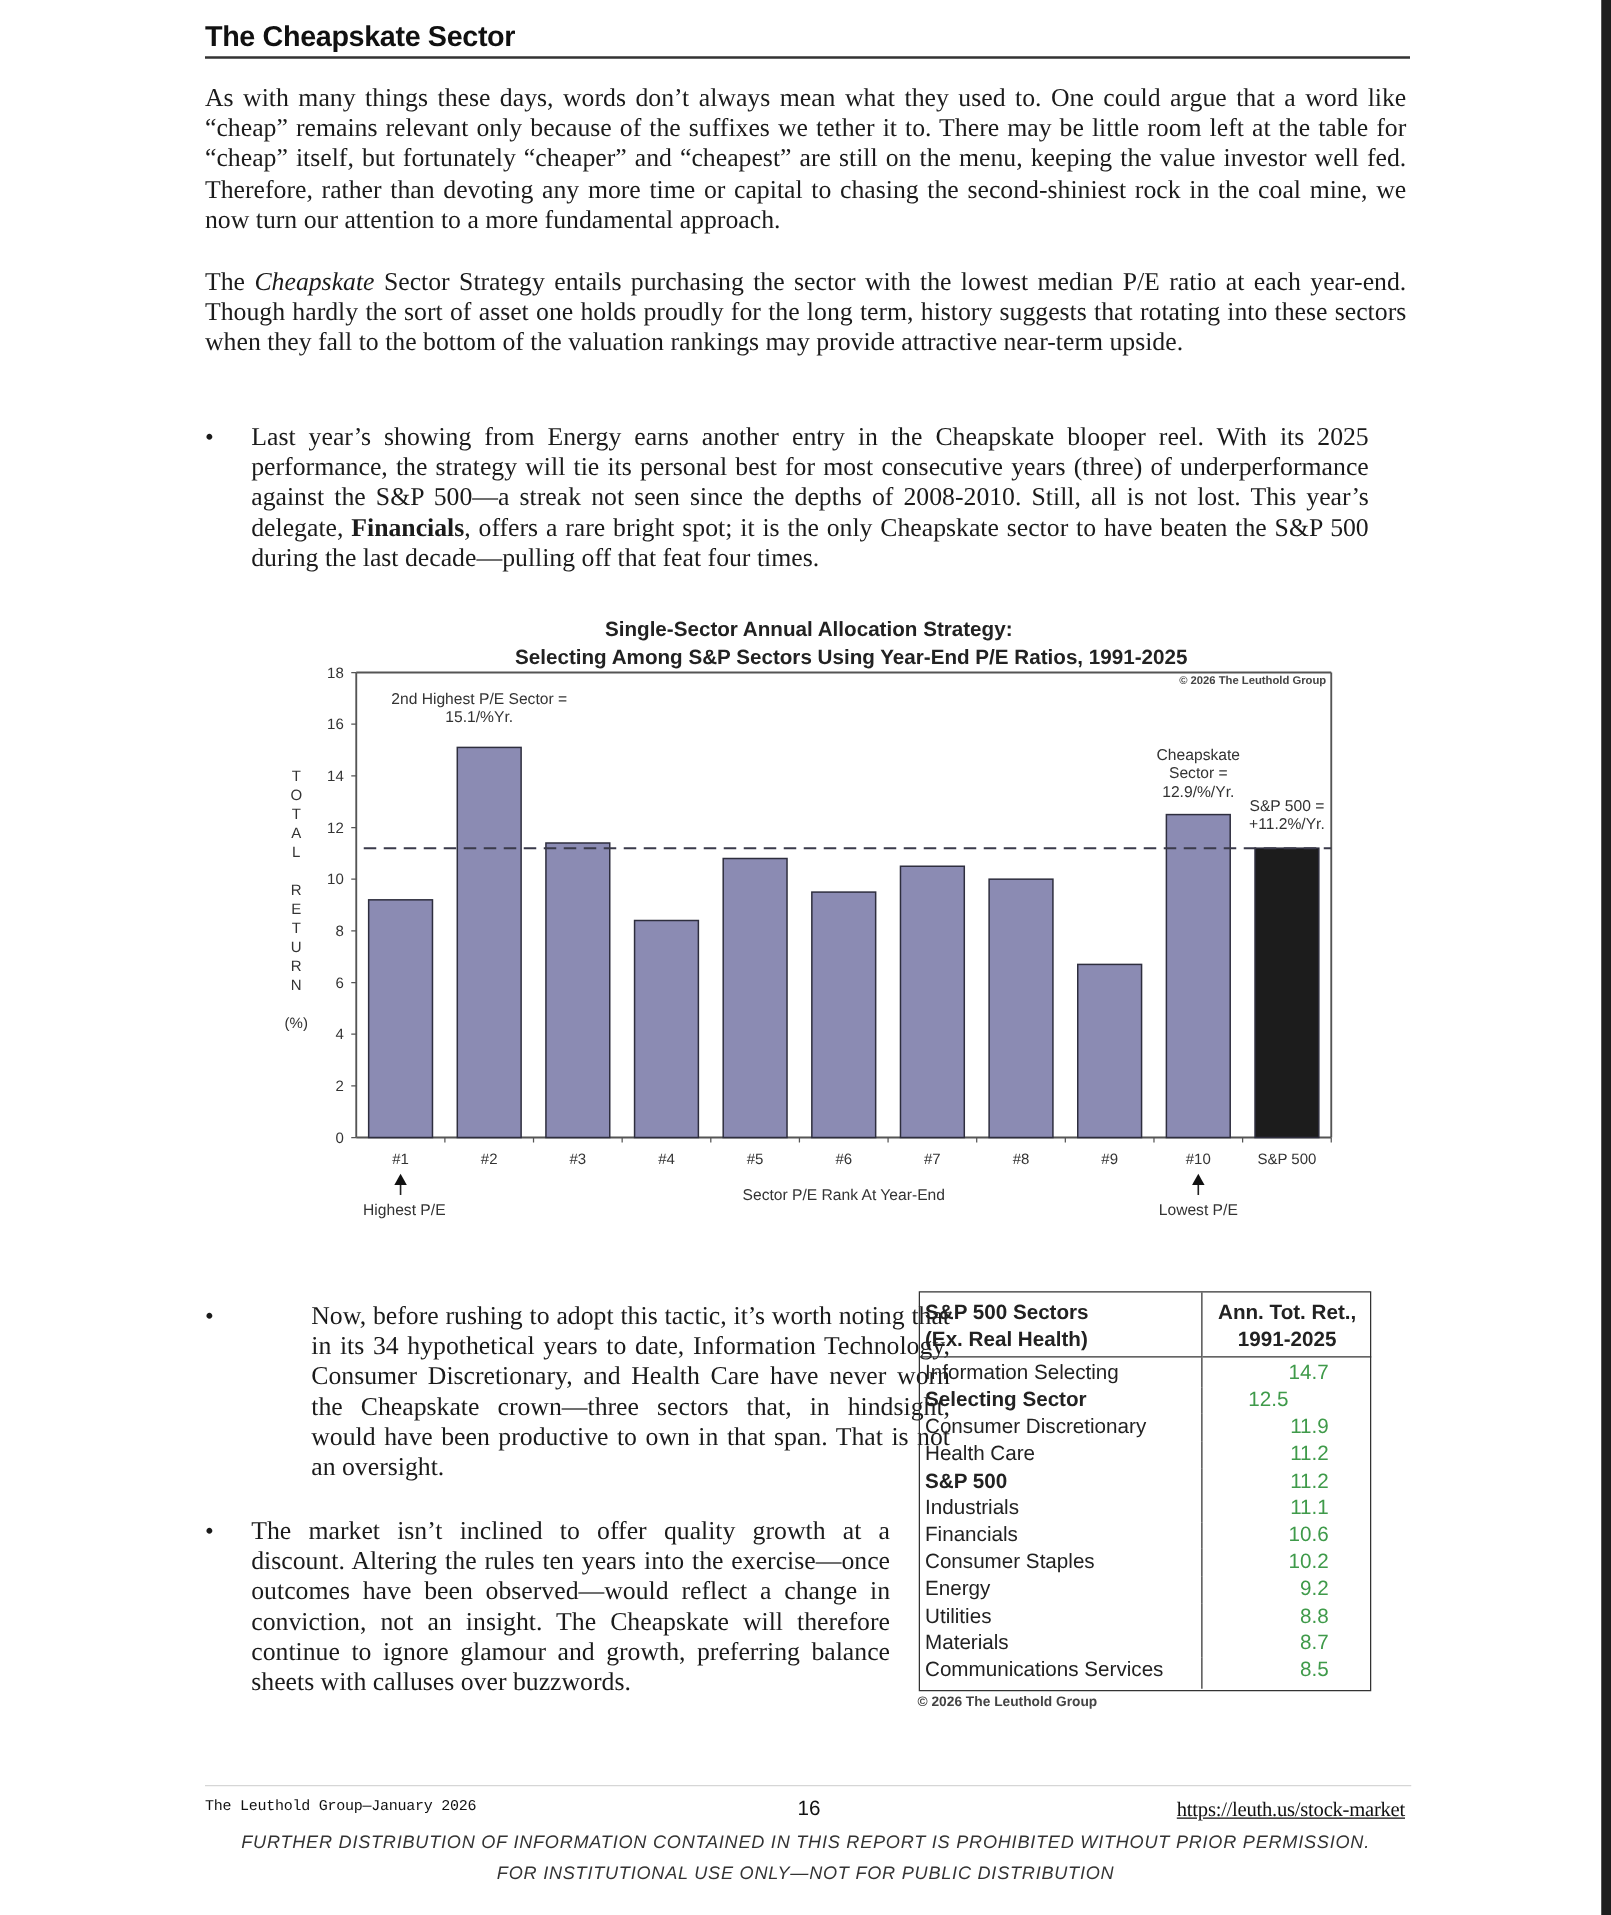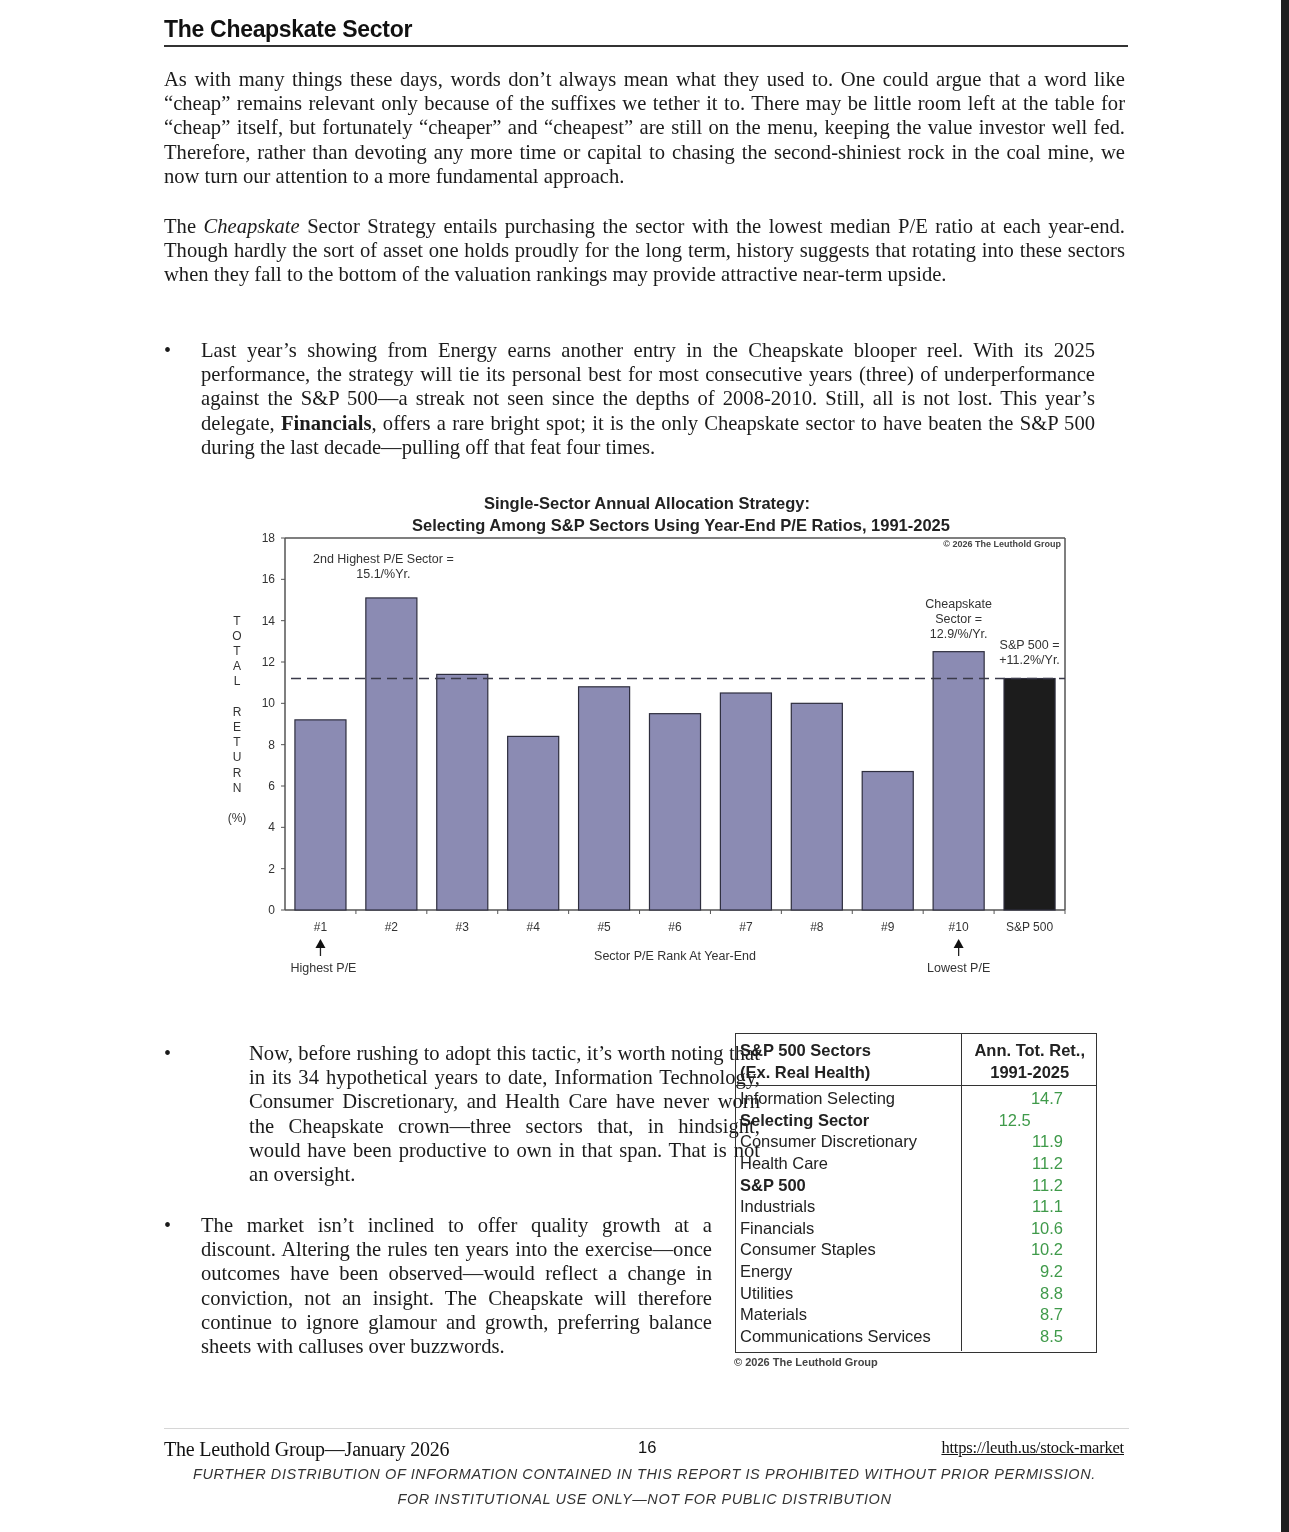--- a/index.html
+++ b/index.html
@@ -32,21 +32,21 @@
     .sector-table th, .sector-table td { padding: 0 4px; line-height: 21.6px; }
     .sector-table th { font-weight: bold; text-align: left; vertical-align: top; border-bottom: 1.5px solid #333; padding-top: 6px; padding-bottom: 2px; }
     .sector-table th.num-h { text-align: center; border-left: 1.5px solid #333; }
     .sector-table td.num { text-align: center; color: #3f9a4a; border-left: 1.5px solid #333; padding-right: 34px; text-align: right; }
     .sector-table td.bold { font-weight: bold; }
     .sector-table tbody tr:first-child td { padding-top: 2px; }
     .sector-table tbody tr:last-child td { padding-bottom: 4px; }
     .table-outer { position: absolute; left: 735px; top: 1033px; width: 362px; height: 320px; border: 1.5px solid #333; box-sizing: border-box; pointer-events: none; }
     .table-copyright { position: absolute; left: 734px; top: 1356px; font-family: "Liberation Sans", sans-serif; font-weight: bold; font-size: 11px; color: #444; }
     .footer-rule { position: absolute; left: 164px; top: 1428px; width: 965px; height: 1px; background: #d6d6d6; }
-    .footer-left { position: absolute; left: 164px; top: 1438px; font-family: Liberation Serif, serif; font-size: 20px; color: #111; letter-spacing: -0.2px; }
+    .footer-left { position: absolute; left: 164px; top: 1438px; font-family: Liberation Mono, monospace; font-size: 12px; color: #111; letter-spacing: -0.2px; }
     .footer-page { position: absolute; left: 638px; top: 1438px; font-family: "Liberation Sans", sans-serif; font-size: 16.5px; color: #111; }
     .footer-link { position: absolute; right: 165px; top: 1438px; font-family: Liberation Serif, serif; font-size: 16.5px; color: #111; text-decoration: underline; letter-spacing: -0.2px; }
     .footer-disclaimer { position: absolute; left: 164px; width: 961px; text-align: center; font-family: "Liberation Sans", sans-serif; font-style: italic; font-size: 14.5px; color: #333; letter-spacing: 0.6px; }
     b { font-weight: bold; }
     i { font-style: italic; }
   </style>
 </head>
 <body>
 
 <div class="right-strip"></div>

